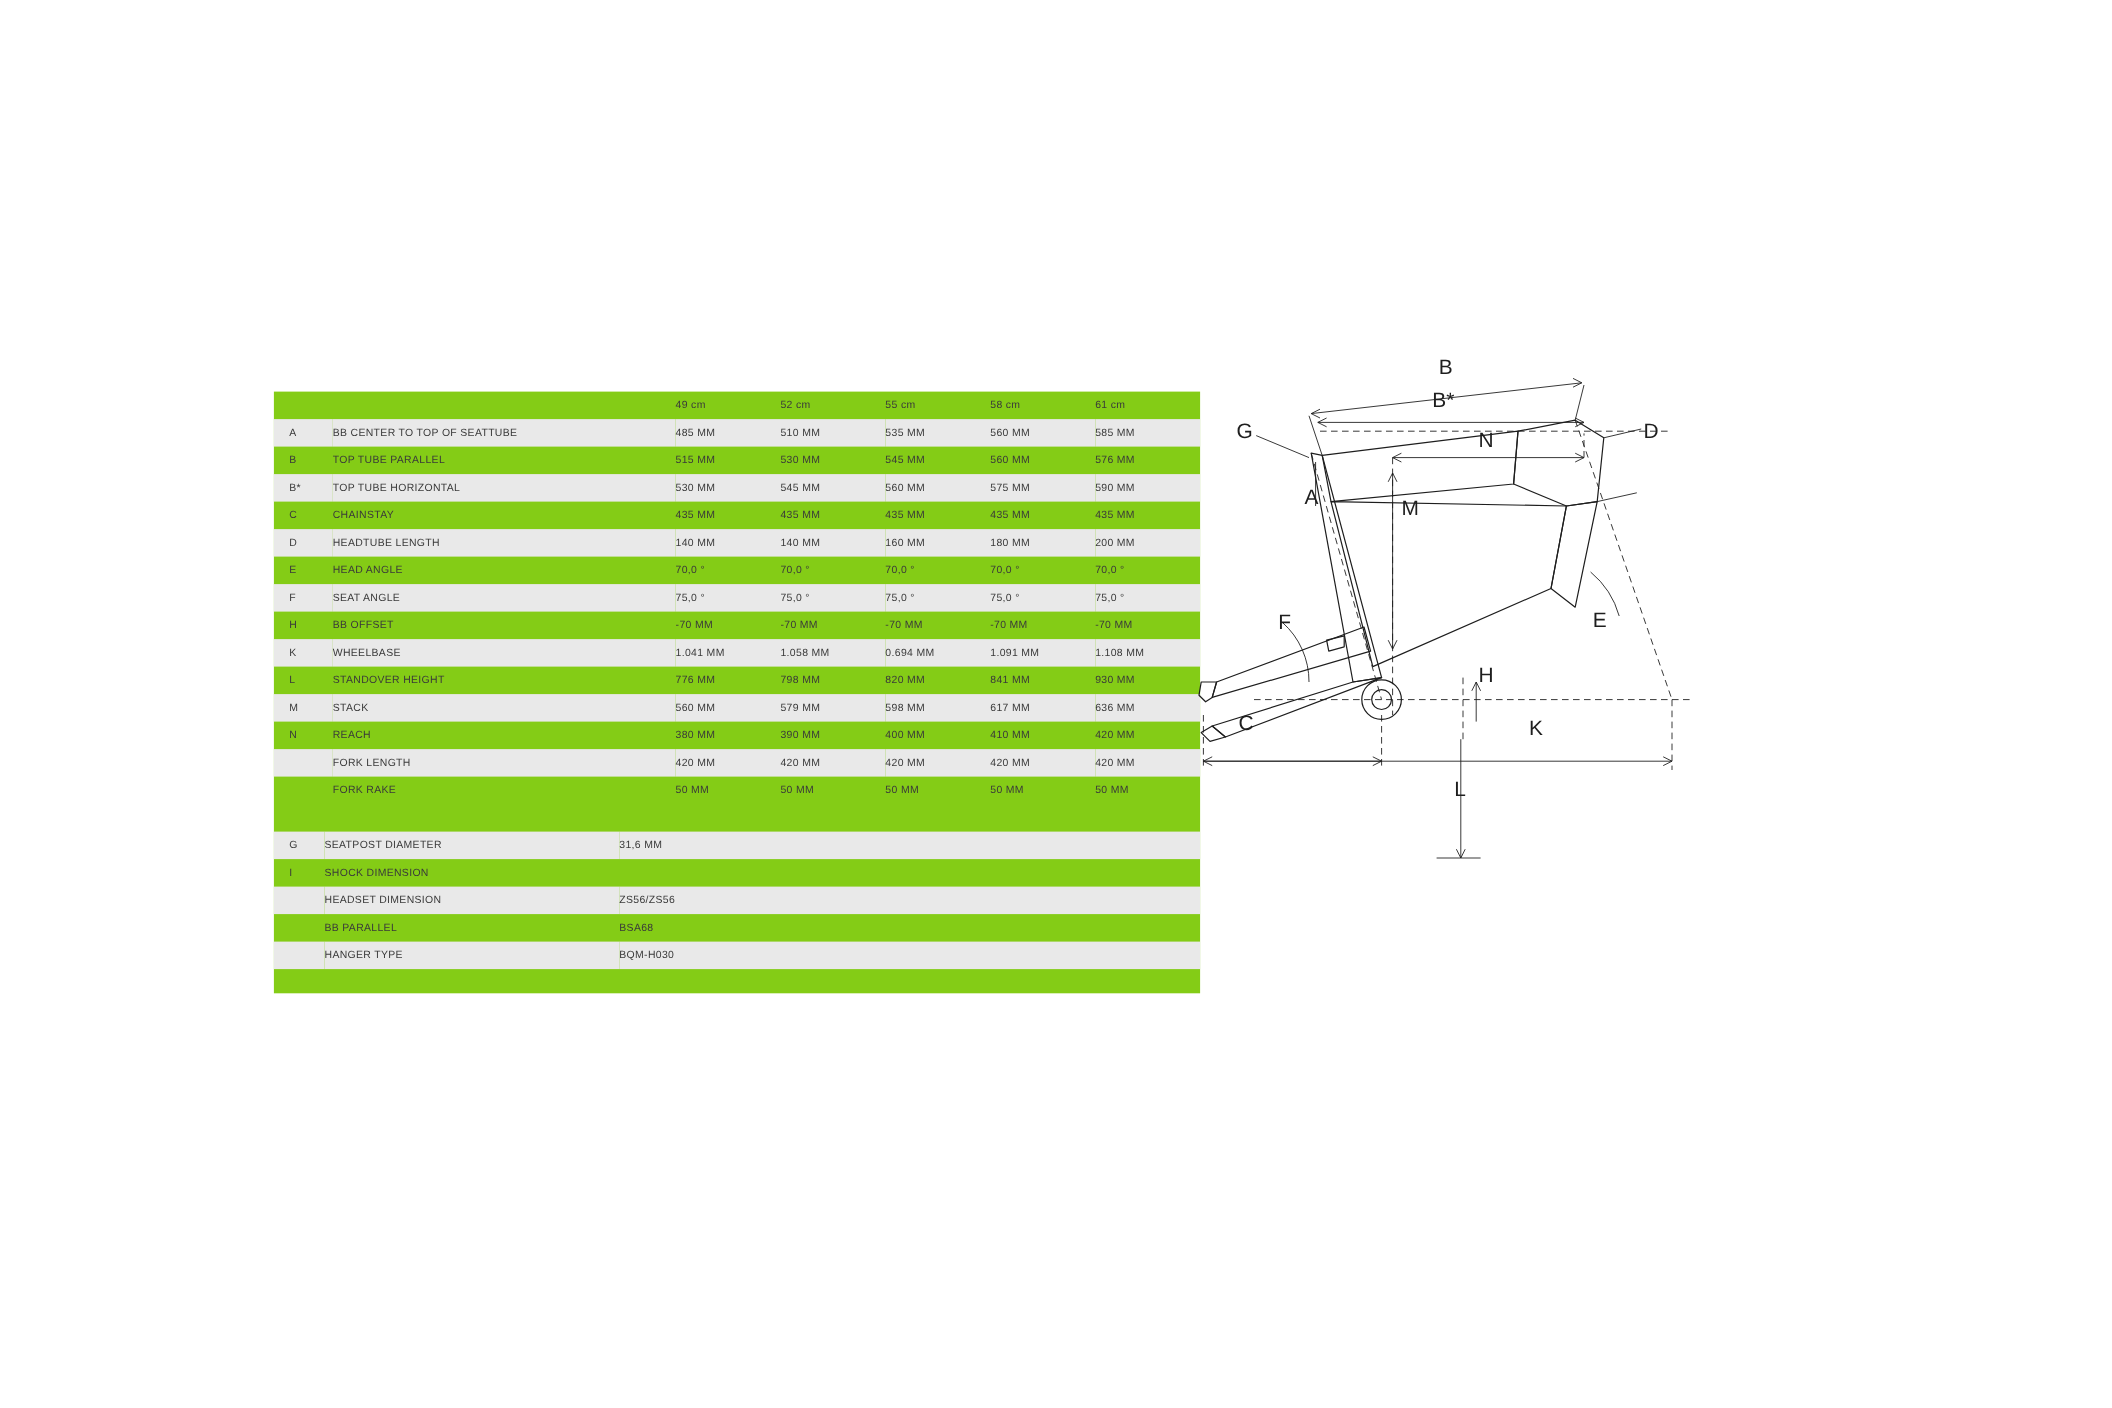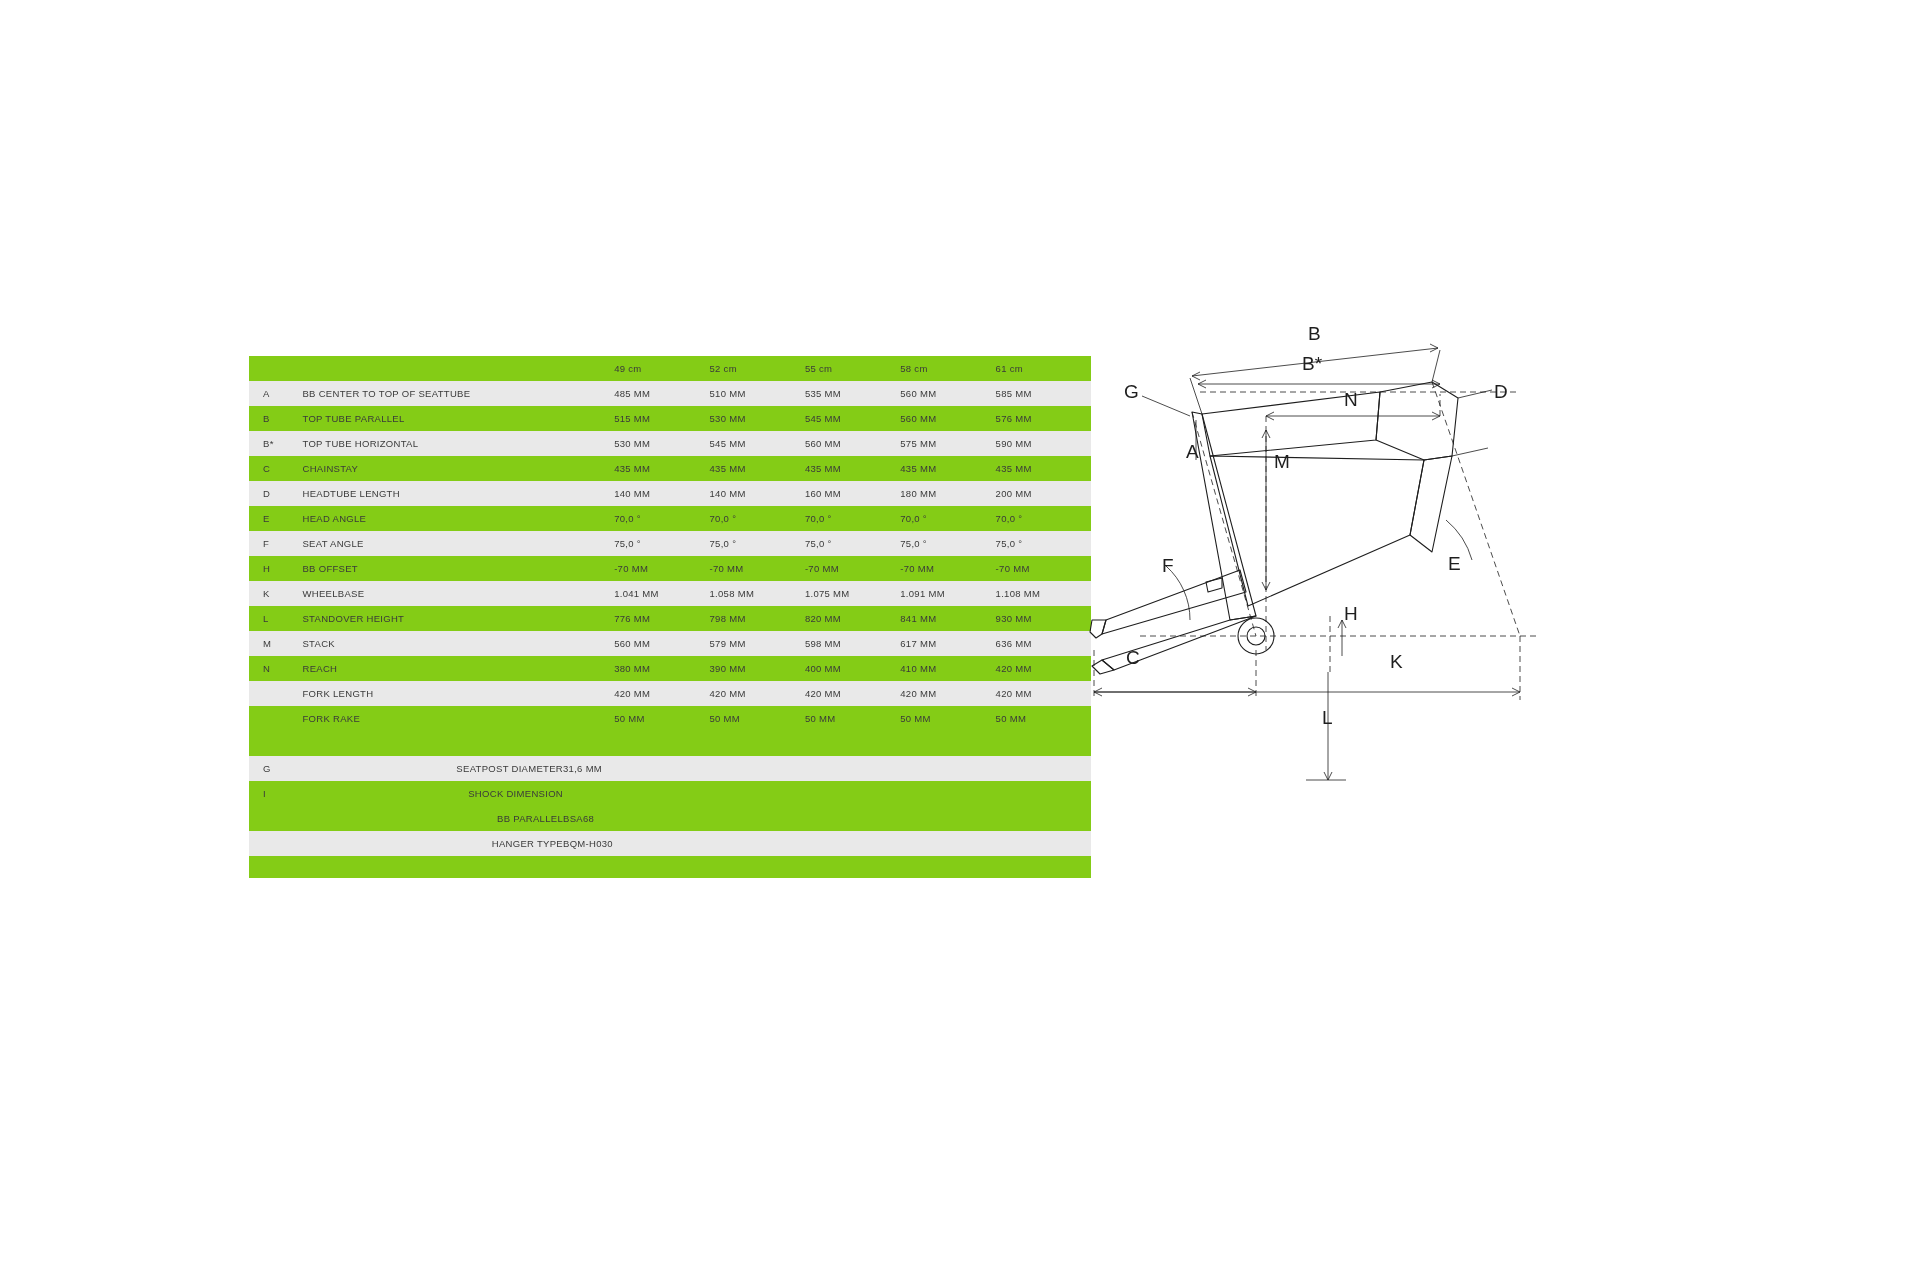--- a/index.html
+++ b/index.html
@@ -66,21 +66,21 @@
   }
   table.geo2 td {
     padding: 0;
     height: 25px;
     vertical-align: middle;
     color: #3a3a3a;
   }
   table.geo2 tr.shade td { background: #e9e9e9; }
   table.geo2 tr.plain td { background: transparent; }
   .col-key2   { width: 32px; padding-left: 14px !important; }
-  .col-label2 { width: 268px; text-align: right; }
+  .col-label2 { width: 268px; }
   .center-val { text-align: left; padding-left: 2px; }
 
   
   .drawing {
     position: absolute;
     left: 1080px;
     top: 320px;
     width: 620px;
     height: 520px;
   }
@@ -182,21 +182,21 @@
           <td class="col-val val">-70 MM</td>
           <td class="col-val val">-70 MM</td>
           <td class="col-val val">-70 MM</td>
           <td class="col-val val">-70 MM</td>
         </tr>
         <tr class="shade">
           <td class="col-key">K</td>
           <td class="col-label">WHEELBASE</td>
           <td class="col-val val">1.041 MM</td>
           <td class="col-val val">1.058 MM</td>
-          <td class="col-val val">1.075 MM</td>
+          <td class="col-val val">0.694 MM</td>
           <td class="col-val val">1.091 MM</td>
           <td class="col-val val">1.108 MM</td>
         </tr>
         <tr class="plain">
           <td class="col-key">L</td>
           <td class="col-label">STANDOVER HEIGHT</td>
           <td class="col-val val">776 MM</td>
           <td class="col-val val">798 MM</td>
           <td class="col-val val">820 MM</td>
           <td class="col-val val">841 MM</td>
@@ -247,20 +247,25 @@
       <tbody>
         <tr class="shade">
           <td class="col-key2">G</td>
           <td class="col-label2">SEATPOST DIAMETER</td>
           <td class="center-val">31,6 MM</td>
         </tr>
         <tr class="plain">
           <td class="col-key2">I</td>
           <td class="col-label2">SHOCK DIMENSION</td>
           <td class="center-val"></td>
+        </tr>
+        <tr class="shade">
+          <td class="col-key2"></td>
+          <td class="col-label2">HEADSET DIMENSION</td>
+          <td class="center-val">ZS56/ZS56</td>
         </tr>
         <tr class="plain">
           <td class="col-key2"></td>
           <td class="col-label2">BB PARALLEL</td>
           <td class="center-val">BSA68</td>
         </tr>
         <tr class="shade">
           <td class="col-key2"></td>
           <td class="col-label2">HANGER TYPE</td>
           <td class="center-val">BQM-H030</td>

